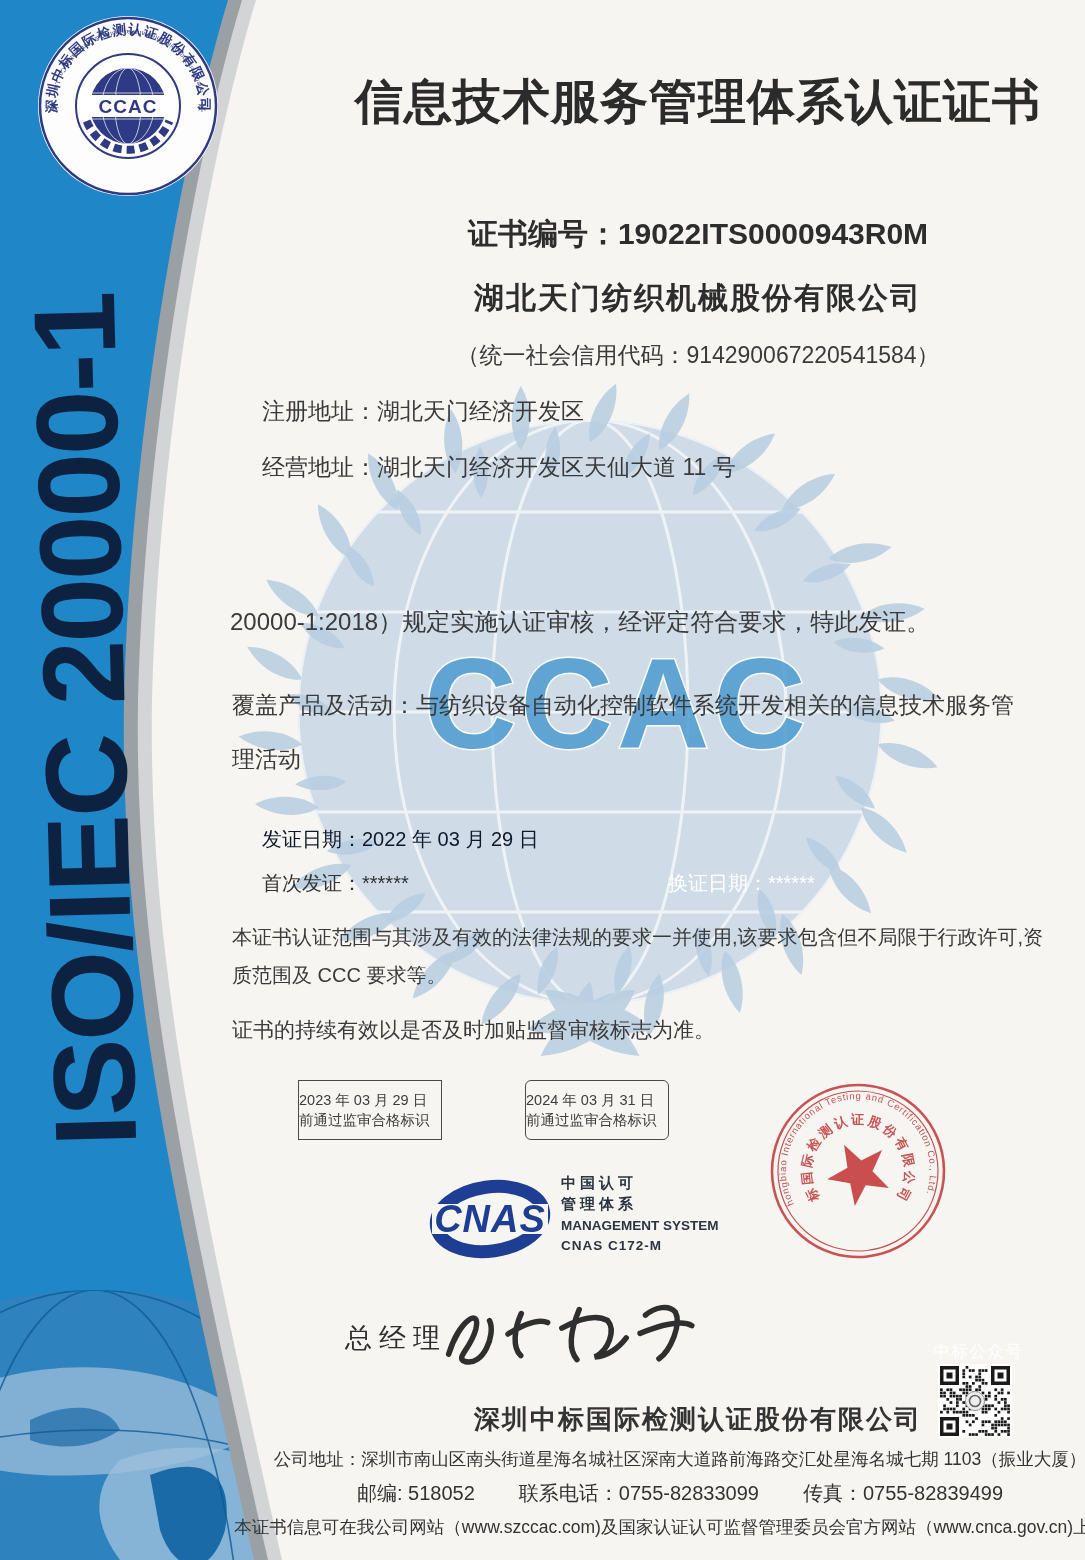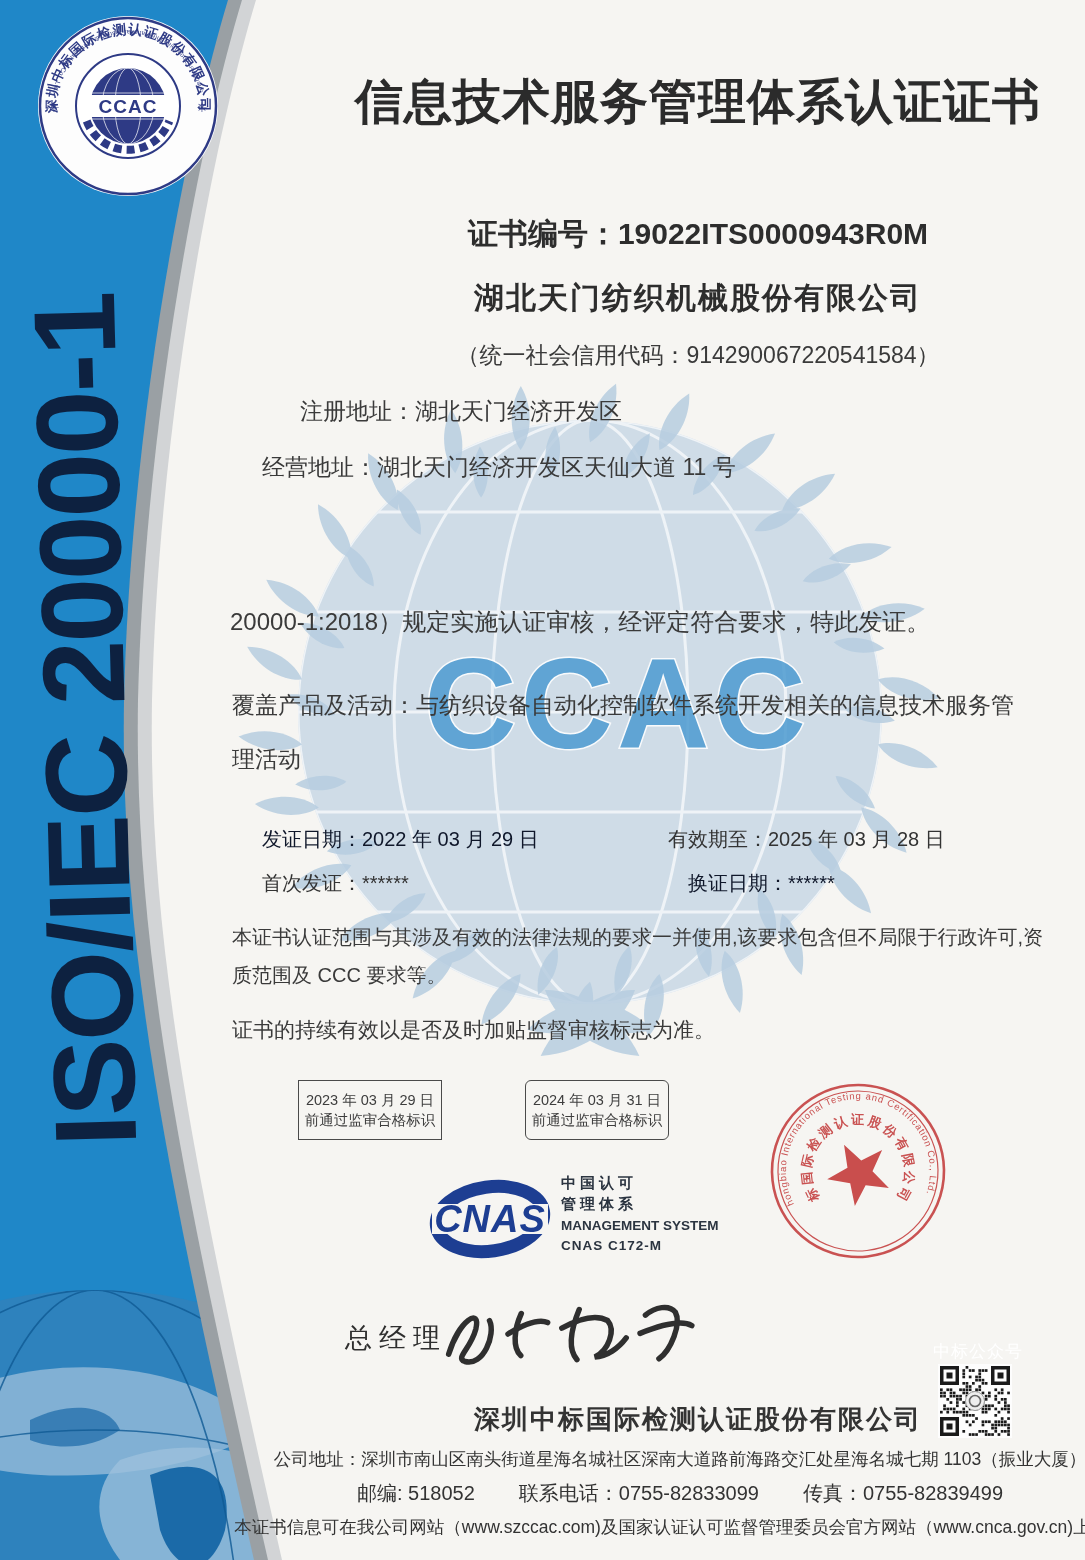--- a/index.html
+++ b/index.html
@@ -19,35 +19,35 @@
     font-size:116px;font-weight:800;letter-spacing:-2px;color:#0d2140;
     white-space:nowrap;
   }
   .title{position:absolute;left:286px;top:70px;width:824px;text-align:center;
     font-size:48px;font-weight:800;color:#2b2b2b;letter-spacing:1px;}
   .certline{position:absolute;left:286px;top:214px;width:824px;text-align:center;
     font-size:30px;font-weight:700;color:#2d2d2d;}
   .company{position:absolute;left:286px;top:278px;width:824px;text-align:center;
     font-size:30px;font-weight:700;color:#2d2d2d;letter-spacing:2px;}
   .credit{position:absolute;left:286px;top:340px;width:824px;text-align:center;font-size:23px;}
-  .addr1{position:absolute;left:262px;top:396px;font-size:23px;margin-left:38px;}
+  .addr1{position:absolute;left:262px;top:396px;font-size:23px;}
   .addr2{position:absolute;left:262px;top:452px;font-size:23px;}
   .body1{position:absolute;left:290px;top:552px;font-size:23px;}
   .body2{position:absolute;left:230px;top:606px;font-size:24px;}
   .scope1{position:absolute;left:232px;top:690px;font-size:23px;}
   .scope2{position:absolute;left:232px;top:744px;font-size:23px;}
   .d-issue{position:absolute;left:262px;top:826px;font-size:20px;color:#0f172a;}
   .d-valid{position:absolute;left:668px;top:826px;font-size:20px;color:#333;}
   .d-first{position:absolute;left:262px;top:870px;font-size:20px;color:#333;}
-  .d-renew{position:absolute;left:688px;top:870px;font-size:20px;color:#0f172a;}
+  .d-renew{position:absolute;left:668px;top:870px;font-size:20px;color:#ffffff;}
   .legal1{position:absolute;left:232px;top:924px;font-size:20px;}
   .legal2{position:absolute;left:232px;top:962px;font-size:20px;}
   .legal3{position:absolute;left:232px;top:1016px;font-size:21px;}
   .box{position:absolute;width:142px;height:58px;border:1.5px solid #4a4a4a;
-    display:flex;flex-direction:column;justify-content:center;align-items:center;
+    display:flex;flex-direction:column;justify-content:center;align-items:flex-start;
     gap:5px;font-size:14.5px;color:#3d3d3d;line-height:1;}
   .box1{left:298px;top:1080px;}
   .box2{left:525px;top:1080px;border-radius:6px;}
   .gm{position:absolute;left:345px;top:1320px;font-size:27px;color:#2f2f2f;letter-spacing:7px;}
   .qrlabel{position:absolute;left:926px;top:1340px;width:104px;text-align:center;
     font-size:17px;color:#ffffff;letter-spacing:1px;}
   .f-org{position:absolute;left:286px;top:1402px;width:824px;text-align:center;
     font-size:26px;font-weight:600;color:#333;letter-spacing:2px;}
   .f-addr{position:absolute;left:190px;top:1447px;width:980px;text-align:center;
     font-size:17.5px;color:#333;}
@@ -208,23 +208,20 @@
   <div class="addr1">注册地址：湖北天门经济开发区</div>
   <div class="addr2">经营地址：湖北天门经济开发区天仙大道 11 号</div>
 
   <div class="body2">20000-1:2018）规定实施认证审核，经评定符合要求，特此发证。</div>
 
   <div class="scope1">覆盖产品及活动：与纺织设备自动化控制软件系统开发相关的信息技术服务管</div>
   <div class="scope2">理活动</div>
 
   <div class="d-issue">
     <span>发证日期：</span><span>2022 年 03 月 29 日</span>
-  </div>
-  <div class="d-valid">
-    <span>有效期至：</span><span>2025 年 03 月 28 日</span>
   </div>
   <div class="d-first">
     <span>首次发证：</span><span>******</span>
   </div>
   <div class="d-renew">
     <span>换证日期：</span><span>******</span>
   </div>
 
   <div class="legal1">本证书认证范围与其涉及有效的法律法规的要求一并使用,该要求包含但不局限于行政许可,资</div>
   <div class="legal2">质范围及 CCC 要求等。</div>

